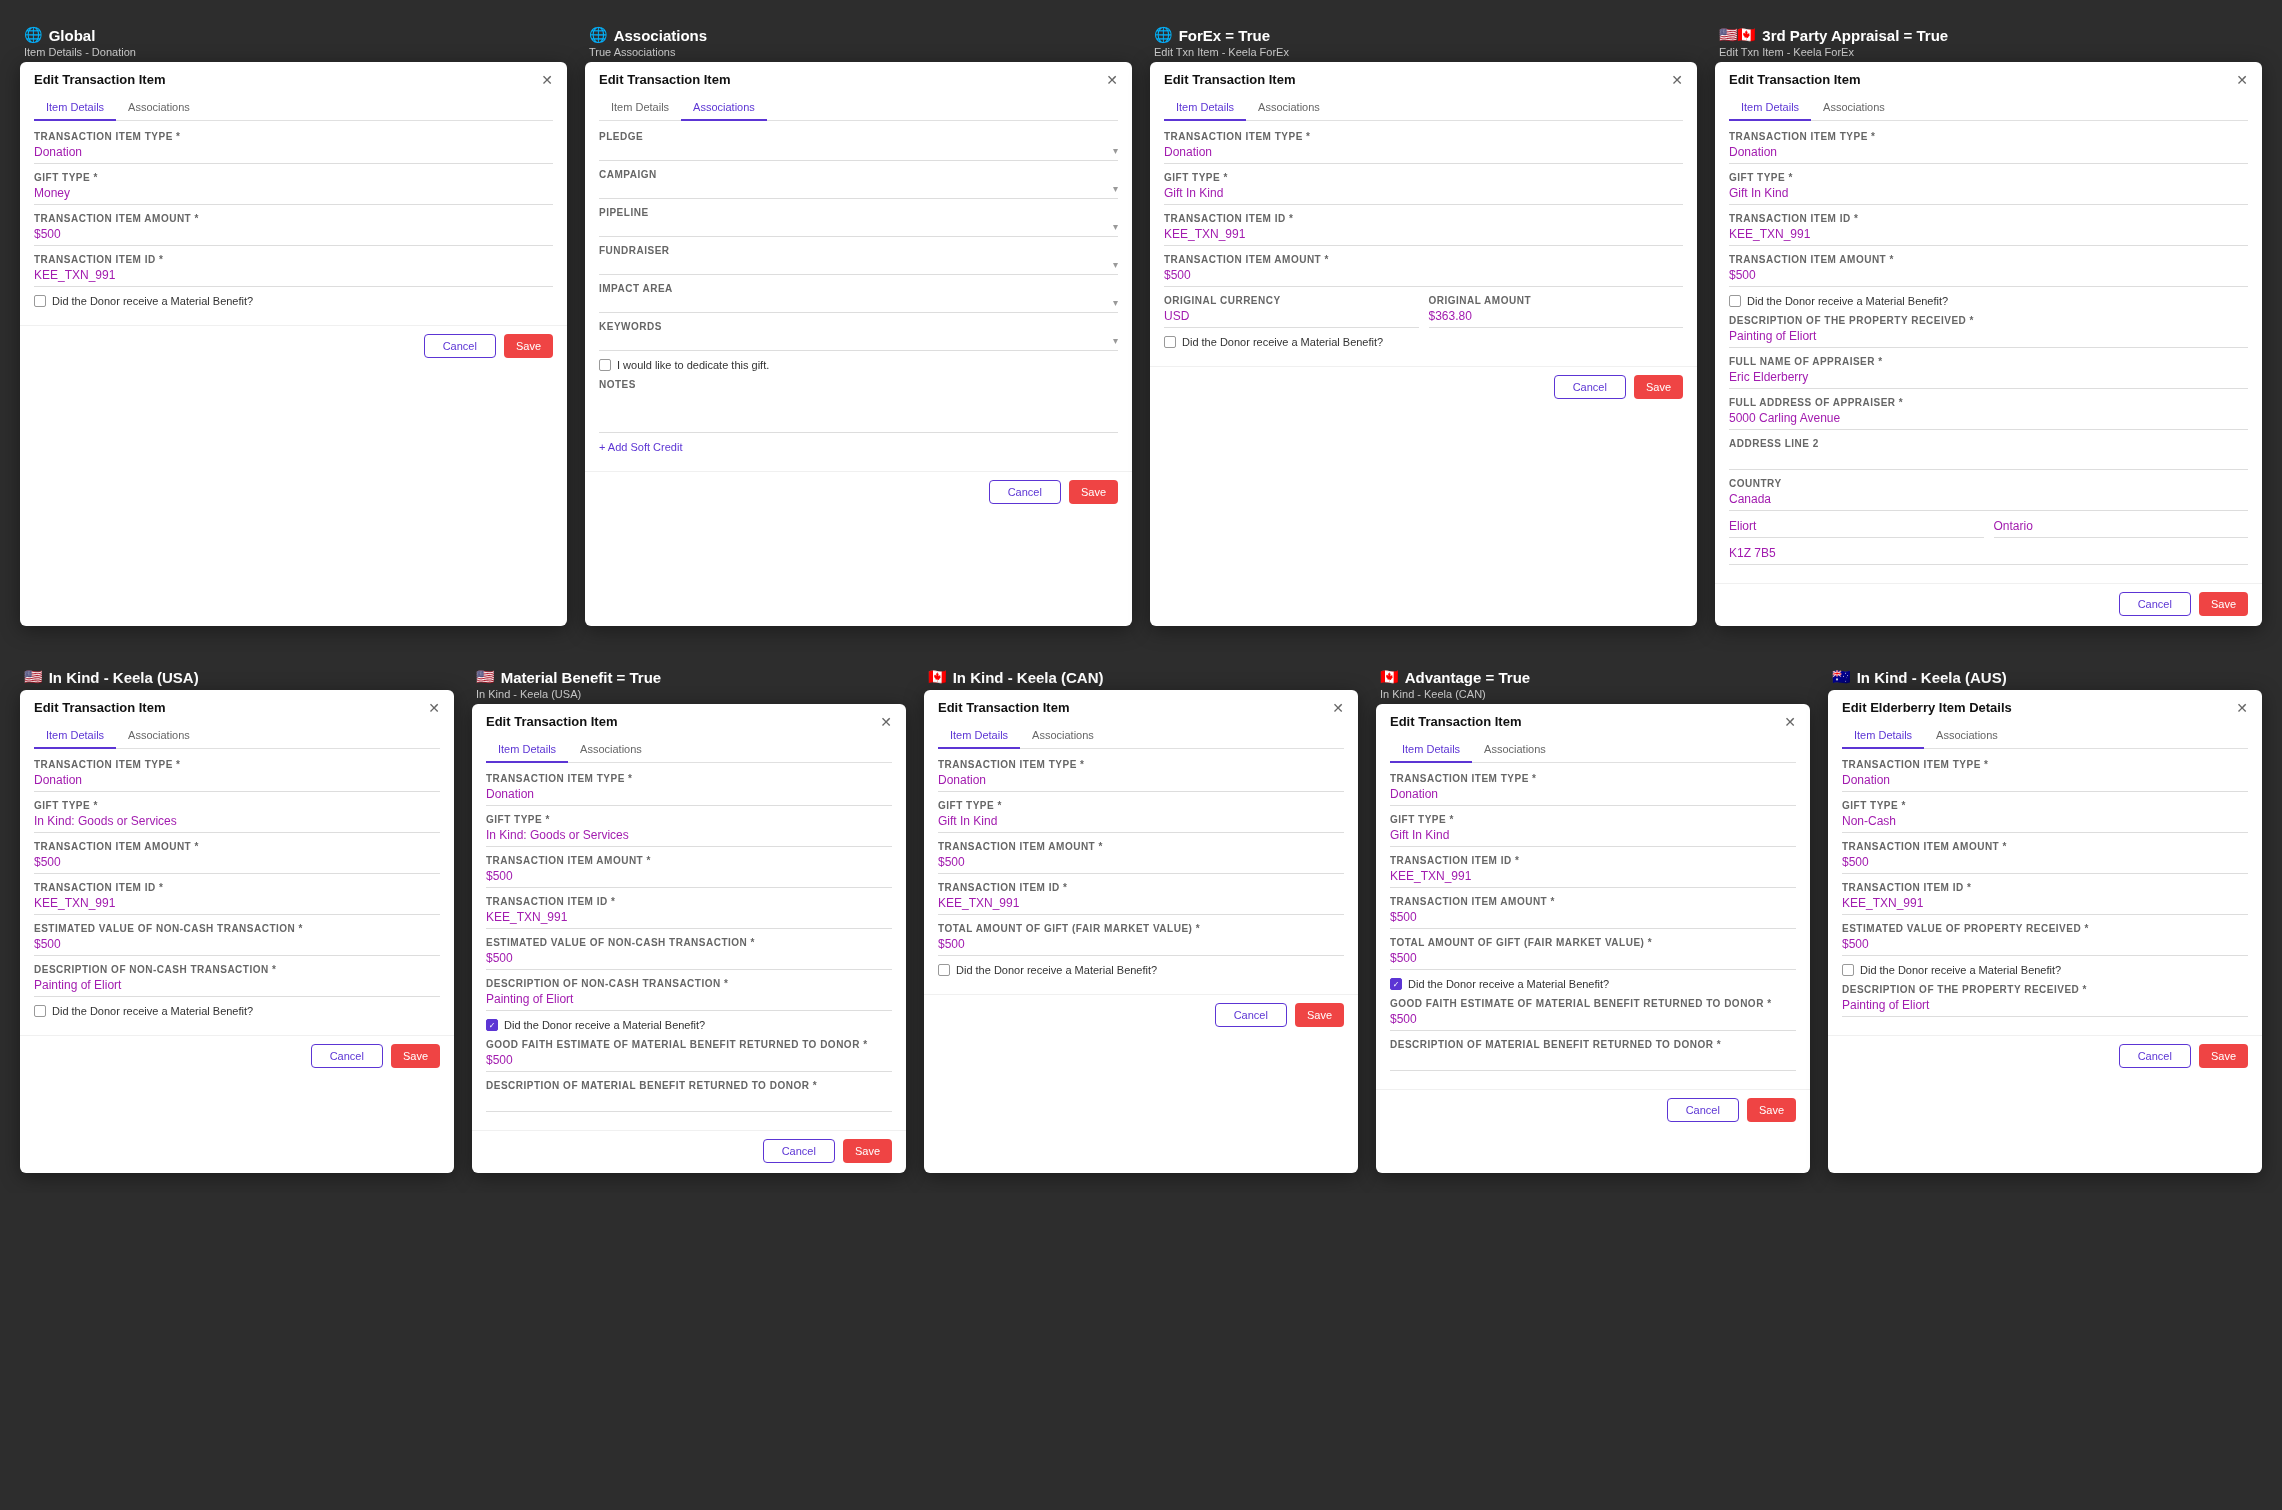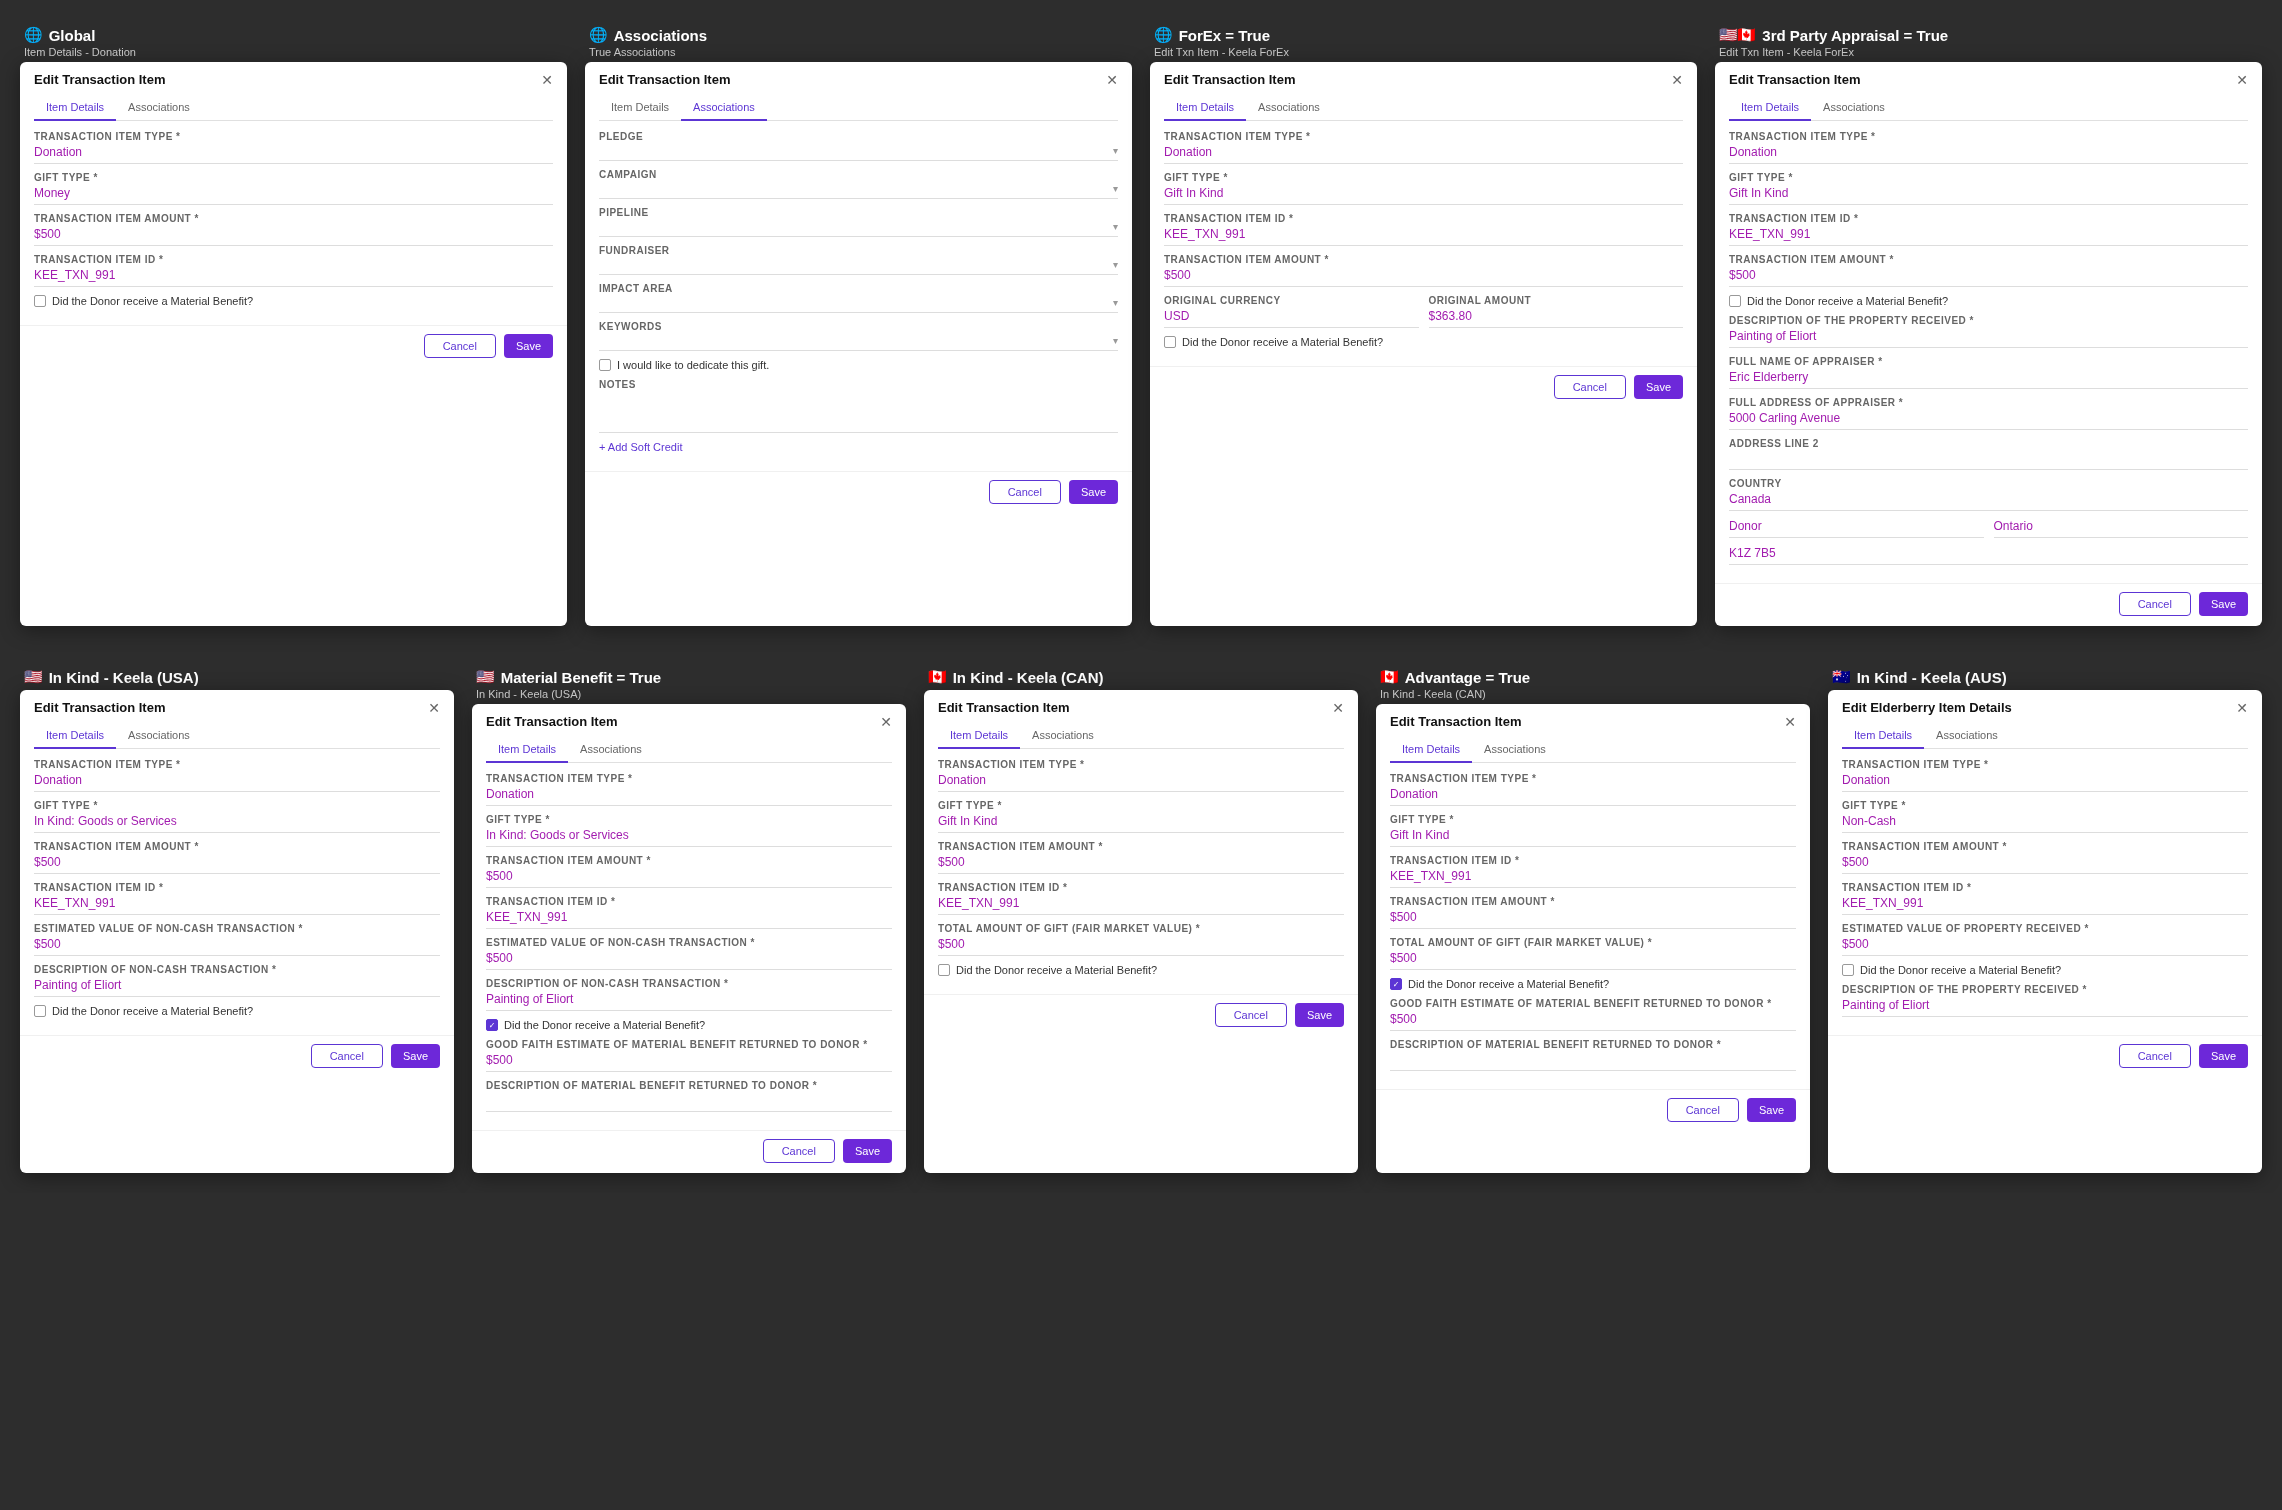--- a/index.html
+++ b/index.html
@@ -150,21 +150,21 @@
       color: #5c35d4;
       background: transparent;
       border: 1px solid #5c35d4;
       border-radius: 4px;
       cursor: pointer;
     }
     .btn-save {
       padding: 5px 12px;
       font-size: 11px;
       color: #fff;
-      background: #6d28d9;
+      background: #ef4444;
       border: none;
       border-radius: 4px;
       cursor: pointer;
     }
     .select-field {
       display: flex;
       align-items: center;
       justify-content: space-between;
       border-bottom: 1px solid #ddd;
       padding-bottom: 4px;
@@ -429,21 +429,21 @@
         <div class="field-group">
           <div class="field-label">ADDRESS LINE 2</div>
           <div class="field-value empty"></div>
         </div>
         <div class="field-group">
           <div class="field-label">COUNTRY</div>
           <div class="field-value">Canada</div>
         </div>
         <div class="field-row">
           <div class="field-group">
-            <div class="field-value">Donor</div>
+            <div class="field-value">Eliort</div>
           </div>
           <div class="field-group">
             <div class="field-value">Ontario</div>
           </div>
         </div>
         <div class="field-group">
           <div class="field-value">K1Z 7B5</div>
         </div>
       </div>
       <div class="modal-footer">

